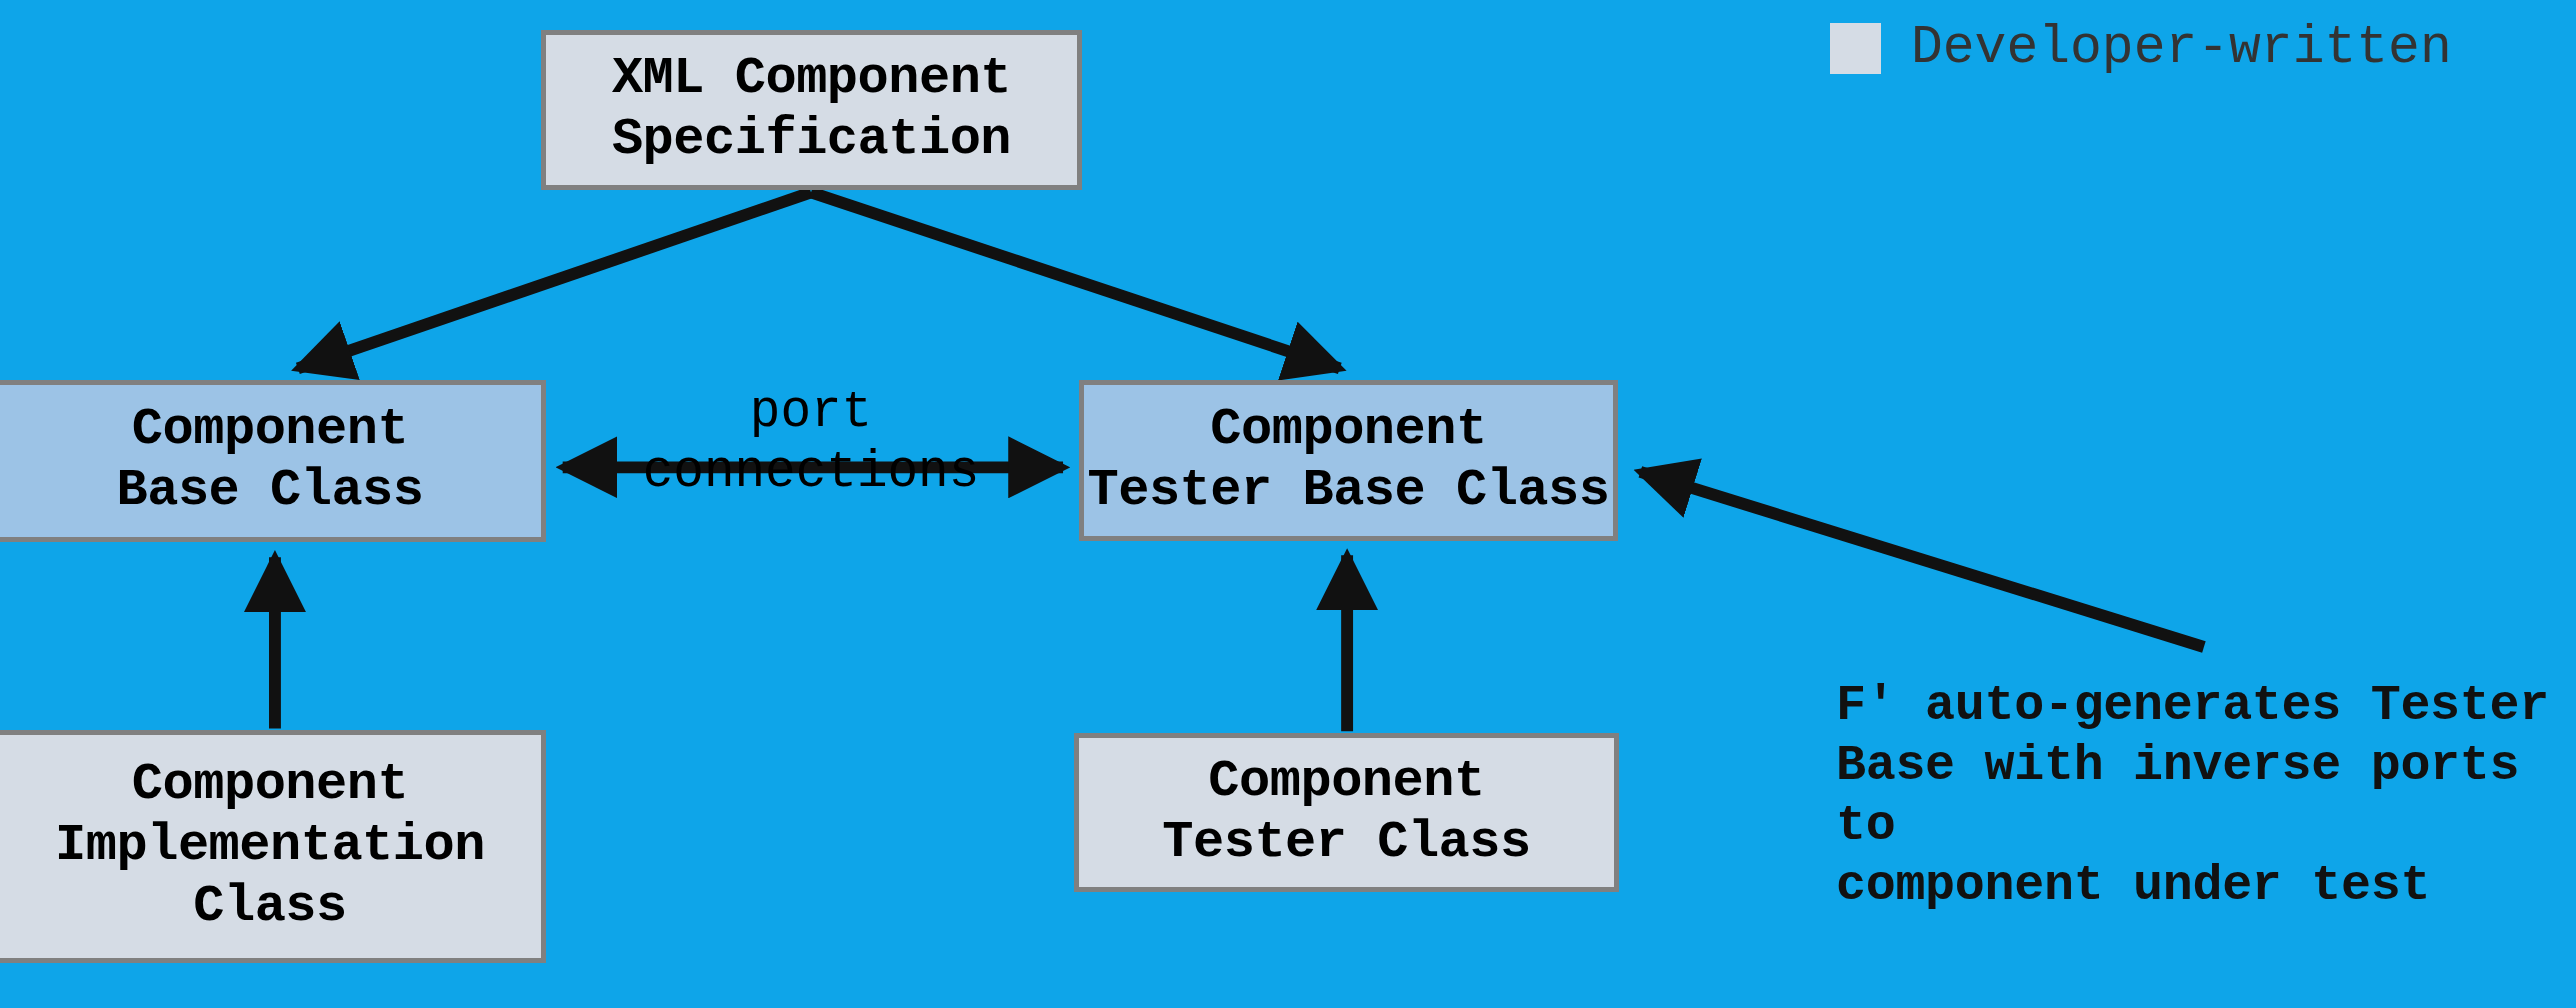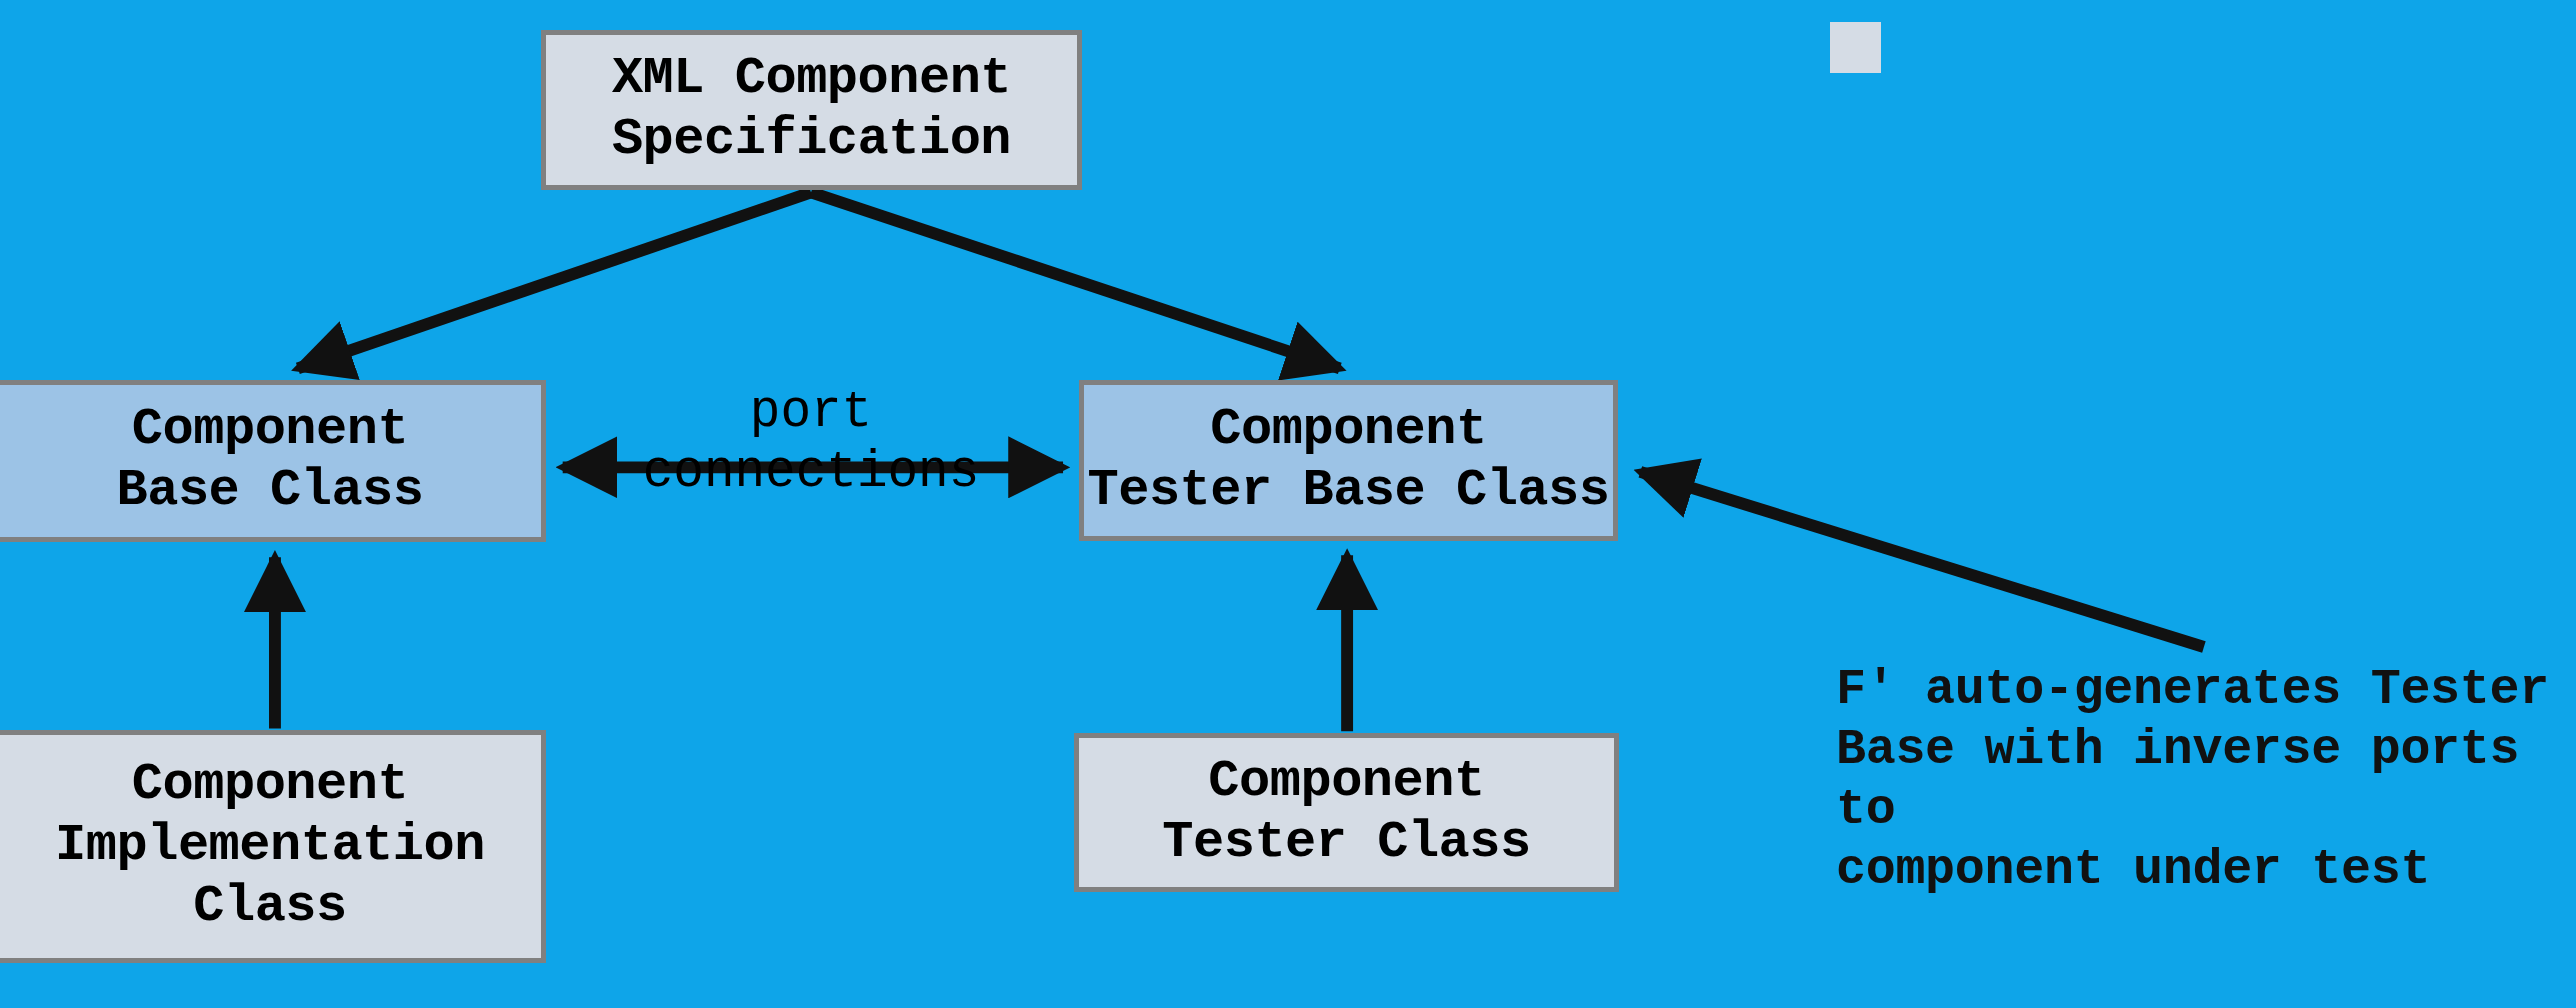--- a/index.html
+++ b/index.html
@@ -146,24 +146,25 @@
   </div>
 
   <div class="node node-dev" style="left:1074px; top:733px; width:545px; height:159px;">
     <span style="white-space:pre-line;">Component
 Tester Class</span>
   </div>
 
   <div class="edge-label" style="left:605px; top:383px; width:412px;">port
 connections</div>
 
-  <div class="annotation" style="left:1836px; top:660px; width:724px;">F' auto-generates Tester
+  <div class="annotation" style="left:1836px; top:676px; width:724px;">F' auto-generates Tester
 Base with inverse ports to
 component under test</div>
 
   <div class="legend" style="left:1830px; top:22px;">
     <div class="legend-row">
       <span class="legend-swatch" style="background:#d5dce5;"></span>
+      <span class="legend-text">Developer-written</span>
     </div>
   </div>
 
 </div>
 
 
 </body></html>

